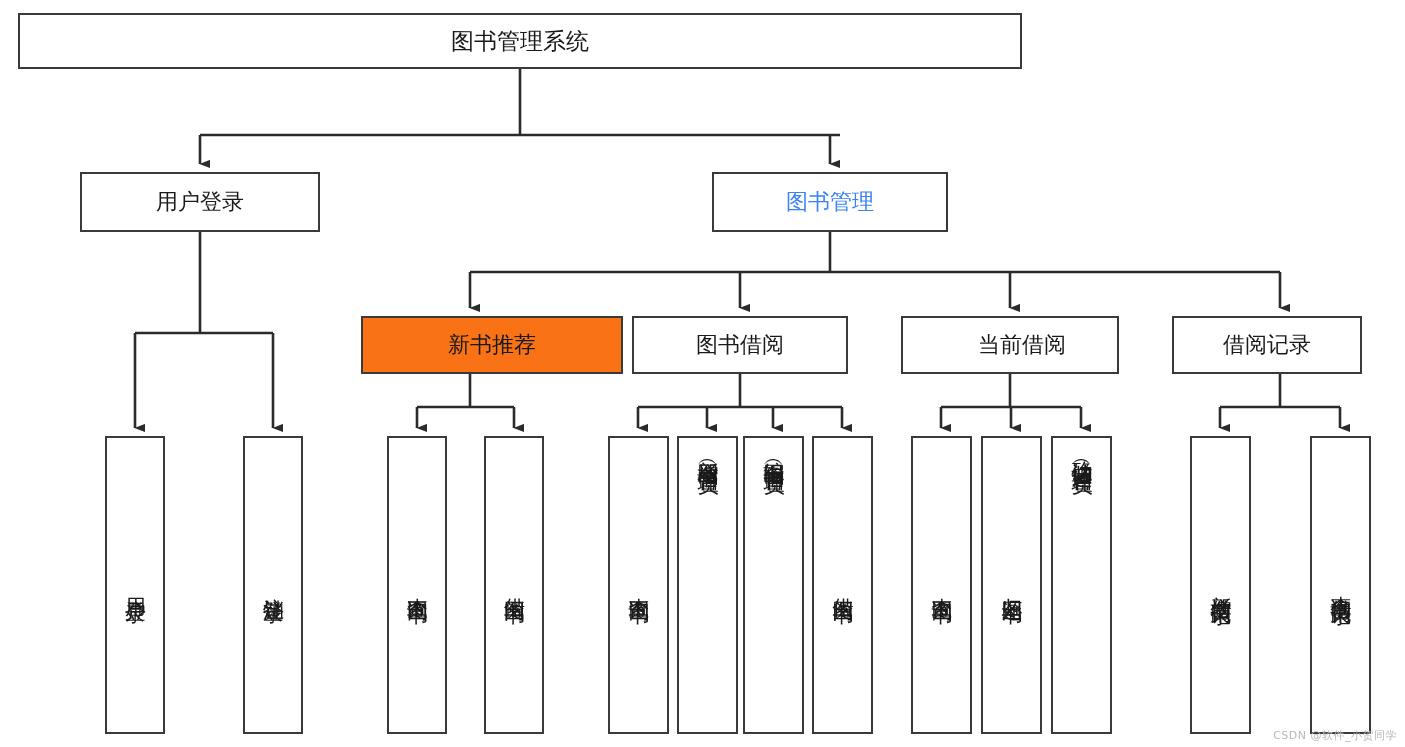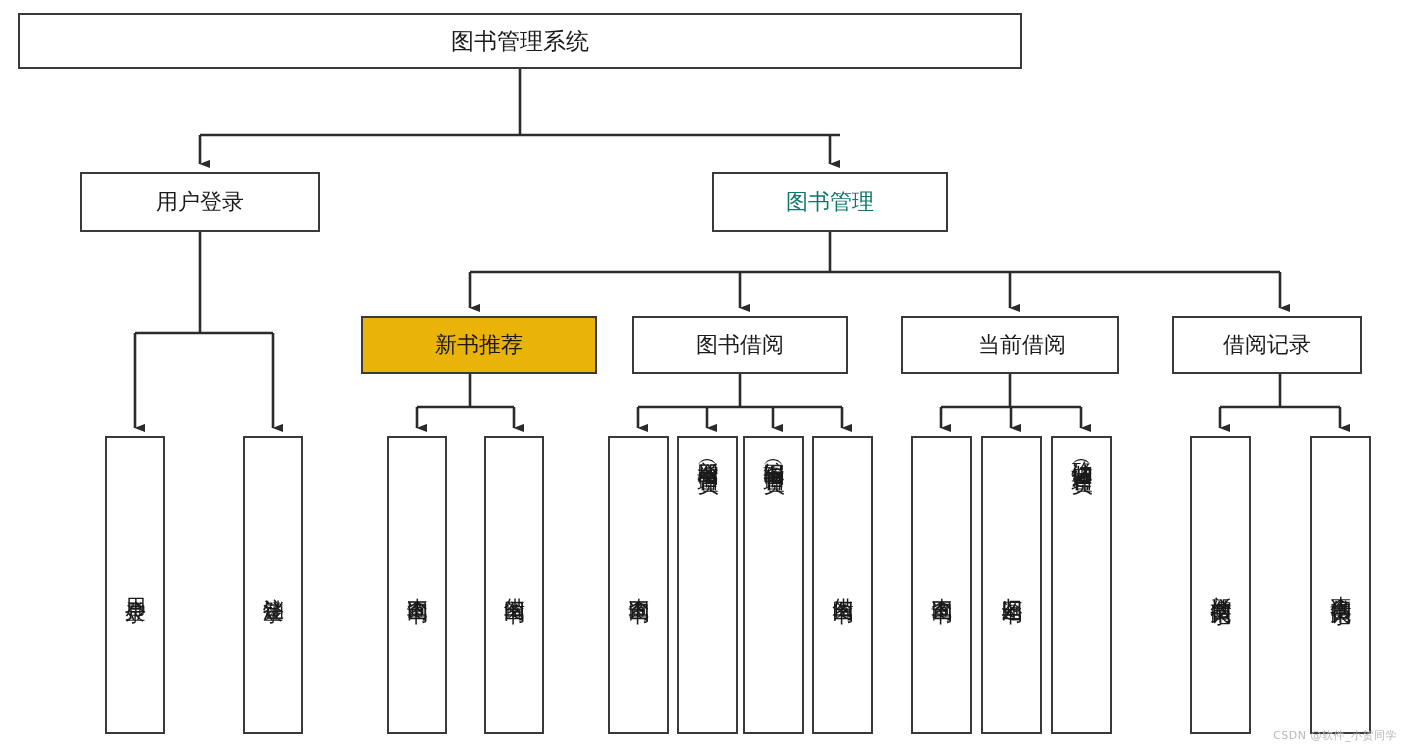--- a/index.html
+++ b/index.html
@@ -135,25 +135,25 @@
     </g>
   </svg>
 
   <div class="node level-root" style="left: 18px; top: 13px; width: 1004px; height: 56px; border-color: rgb(58, 58, 58); background: rgb(255, 255, 255); color: rgb(26, 26, 26);">
     <span class="node-label">图书管理系统</span>
   </div>
 
   <div class="node level-1" style="left: 80px; top: 172px; width: 240px; height: 60px; border-color: rgb(58, 58, 58); background: rgb(255, 255, 255); color: rgb(26, 26, 26);">
     <span class="node-label">用户登录</span>
   </div>
-  <div class="node level-1" style="left: 712px; top: 172px; width: 236px; height: 60px; border-color: rgb(58, 58, 58); background: rgb(255, 255, 255); color: #0f766e;">
+  <div class="node level-1" style="left: 712px; top: 172px; width: 236px; height: 60px; border-color: rgb(58, 58, 58); background: rgb(255, 255, 255); color: #3b82f6;">
     <span class="node-label">图书管理</span>
   </div>
 
-  <div class="node level-2" style="left: 361px; top: 316px; width: 236px; height: 58px; border-color: rgb(58, 58, 58); background: #eab308; color: rgb(26, 26, 26);">
+  <div class="node level-2" style="left: 361px; top: 316px; width: 262px; height: 58px; border-color: rgb(58, 58, 58); background: #f97316; color: rgb(26, 26, 26);">
     <span class="node-label">新书推荐</span>
   </div>
   <div class="node level-2" style="left: 632px; top: 316px; width: 216px; height: 58px; border-color: rgb(58, 58, 58); background: rgb(255, 255, 255); color: rgb(26, 26, 26);">
     <span class="node-label">图书借阅</span>
   </div>
   <div class="node level-2" style="left: 901px; top: 316px; width: 218px; height: 58px; border-color: rgb(58, 58, 58); background: rgb(255, 255, 255); color: rgb(26, 26, 26); padding-left: 24px;">
     <span class="node-label">当前借阅</span>
   </div>
   <div class="node level-2" style="left: 1172px; top: 316px; width: 190px; height: 58px; border-color: rgb(58, 58, 58); background: rgb(255, 255, 255); color: rgb(26, 26, 26);">
     <span class="node-label">借阅记录</span>

